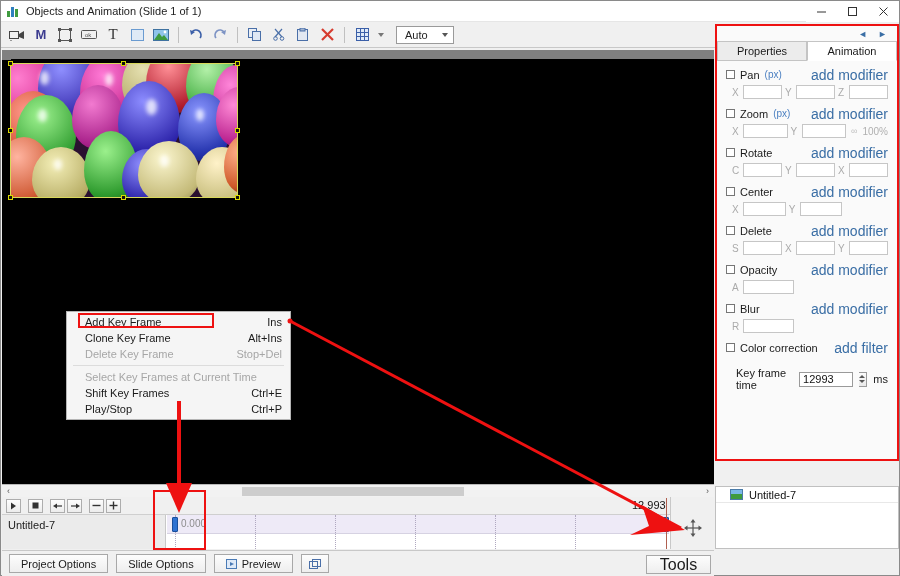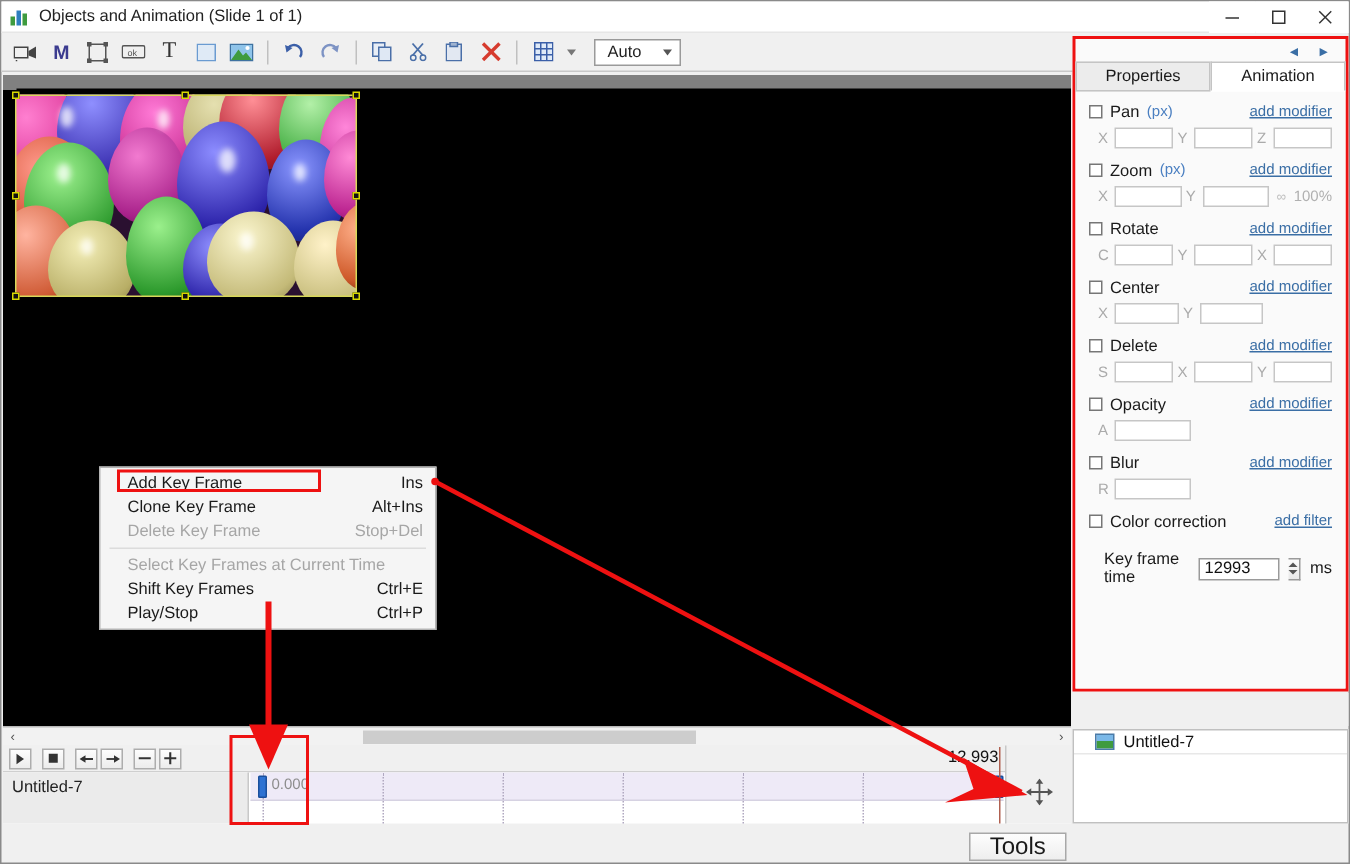--- a/index.html
+++ b/index.html
@@ -200,21 +200,21 @@
   }
   .tab.active { background: #ffffff; border-bottom: 1px solid #ffffff; }
   .panel-body { background: #fafafa; height: 398px; padding: 6px 9px 0 9px; }
 
   .prop-group { margin-bottom: 7px; }
   .prop-head { display: flex; align-items: center; justify-content: space-between; height: 15px; }
   .prop-head-left { display: flex; align-items: center; gap: 5px; }
   .cbx { width: 9px; height: 9px; border: 1px solid #767676; background: #fff; flex: none; }
   .prop-name { font-size: 11px; color: #1a1a1a; }
   .prop-unit { font-size: 10px; color: #4a7fc1; }
-  .prop-link { font-size: 10px; color: #3a6ea5; text-decoration: underline; }
+  .prop-link { font-size: 14px; color: #3a6ea5; }
   .prop-row { display: flex; align-items: center; gap: 3px; margin-top: 3px; padding-left: 6px; }
   .axis { font-size: 10px; color: #aaa; width: 8px; text-align: left; flex: none; }
   .fld { height: 14px; border: 1px solid #c6c6c6; background: #fff; flex: 1 1 0; min-width: 0; }
   .pct { font-size: 10px; color: #b0b0b0; margin-left: 2px; white-space: nowrap; }
   .chainico { font-size: 9px; color: #c0c0c0; margin-left: 2px; }
 
   .kft-row { display: flex; align-items: center; margin-top: 12px; padding-left: 10px; gap: 6px; }
   .kft-label { font-size: 11px; color: #1a1a1a; }
   .kft-input {
     width: 68px; height: 15px; border: 1px solid #9a9a9a; background: #fff;
@@ -533,20 +533,39 @@
           <line x1="2" y1="9" x2="16" y2="9" stroke="#555" stroke-width="1.2"></line>
           <polygon points="9,0 6.5,3.5 11.5,3.5" fill="#555"></polygon>
           <polygon points="9,18 6.5,14.5 11.5,14.5" fill="#555"></polygon>
           <polygon points="0,9 3.5,6.5 3.5,11.5" fill="#555"></polygon>
           <polygon points="18,9 14.5,6.5 14.5,11.5" fill="#555"></polygon>
         </svg>
       </div>
     </div>
   </div>
 
+  <div class="bottombar">
+    <div class="bbtn">Project Options</div>
+    <div class="bbtn">Slide Options</div>
+    <div class="bbtn">
+      <span style="display:inline-flex;margin-right:5px;">
+        <svg width="11" height="10" viewBox="0 0 11 10">
+            <rect x="0.5" y="0.5" width="10" height="9" fill="#dfeaf8" stroke="#4a7ab5"></rect>
+            <polygon points="4,3 8,5 4,7" fill="#4a7ab5"></polygon>
+          </svg>
+      </span>
+      <span>Preview</span>
+    </div>
+    <div class="bbtn icononly">
+      <svg width="12" height="10" viewBox="0 0 12 10">
+          <rect x="0.5" y="2.5" width="8" height="7" fill="none" stroke="#4a6fa8"></rect>
+          <rect x="3.5" y="0.5" width="8" height="7" fill="none" stroke="#4a6fa8"></rect>
+        </svg>
+    </div>
+  </div>
   <div class="tools-btn">Tools</div>
 
   <div class="rpanel">
     <div class="rnav">
       <span>◄</span>
       <span>►</span>
     </div>
     <div class="tabs">
       <div class="tab">Properties</div>
       <div class="tab active">Animation</div>

